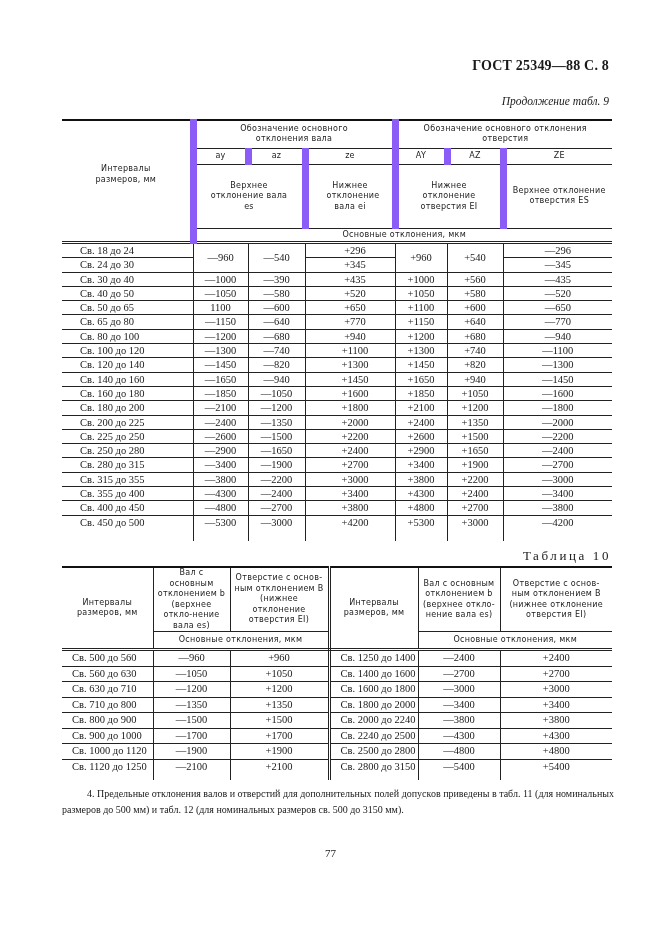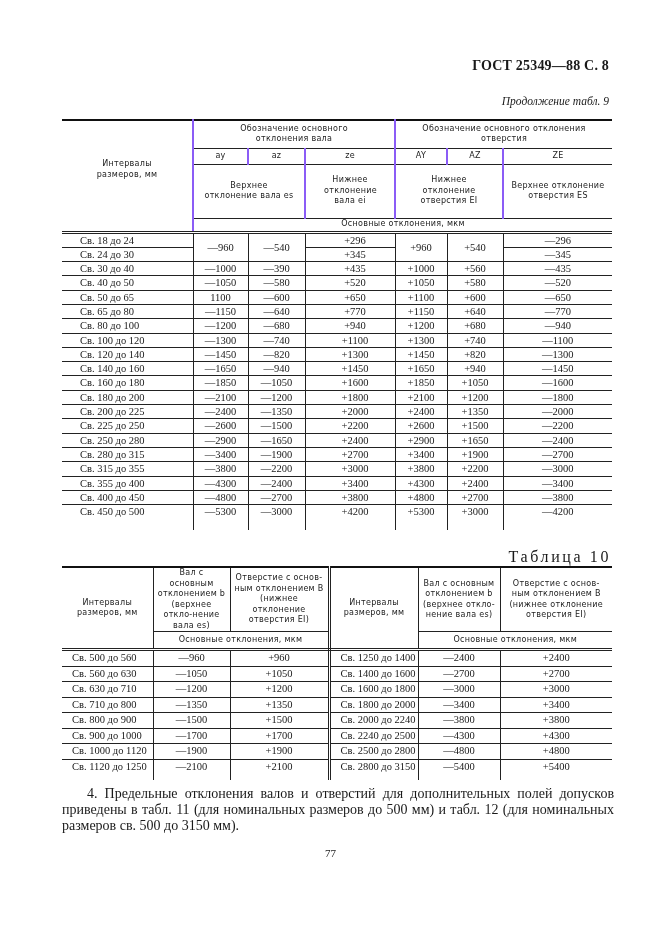--- a/index.html
+++ b/index.html
@@ -1,28 +1,28 @@
 <!DOCTYPE html>
 <html><head>
 <meta charset="utf-8">
 <style>
   html, body { margin: 0; padding: 0; background: #ffffff; }
   body { width: 661px; height: 936px; position: relative; overflow: hidden;
          font-family: "Liberation Serif", "DejaVu Serif", serif; color: #1a1a1a; }
   .hdr-gost { position: absolute; top: 58px; right: 52px; font-weight: bold; font-size: 14px; letter-spacing: 0.2px; }
   .hdr-cont { position: absolute; top: 95px; right: 52px; font-style: italic; font-size: 11.5px; }
-  .tbl10-title { position: absolute; top: 548px; right: 50px; font-size: 16px; letter-spacing: 2.6px; }
+  .tbl10-title { position: absolute; top: 548px; right: 50px; font-size: 13px; letter-spacing: 2.6px; }
 
   table { position: absolute; border-collapse: collapse; table-layout: fixed; }
   td, th { padding: 0; font-weight: normal; text-align: center; vertical-align: middle; }
 
   
   #t9 { left: 62px; top: 119px; width: 550px; border-top: 2px solid #111; }
   #t9 th { font-family: "DejaVu Sans", "Liberation Sans", sans-serif; font-size: 8px; line-height: 10.5px; letter-spacing: 0.3px; color: #222; }
-  #t9 th.b { border-left: 2px solid #8b5cf6; }
+  #t9 th.b { border-left: 7px solid #8b5cf6; }
   #t9 th.bb { border-bottom: 1px solid #222; }
   #t9 tr.last-h th { border-bottom: 3px double #222; }
   #t9 td { font-size: 10.5px; height: 13.3px; line-height: 13.3px; border-bottom: 1px solid #222; }
   #t9 td.c { border-left: 1px solid #222; }
   #t9 td.iv { text-align: left; padding-left: 18px; }
   #t9 td.ze { padding-right: 6px; padding-left: 16px; }
   #t9 tr.lastrow td { border-bottom: none; }
   #t9 tr.tail td { height: 12px; border-bottom: none; }
 
   
@@ -32,21 +32,21 @@
   #t10 th.dbl { border-left: 3px double #222; }
   #t10 th.bb { border-bottom: 1px solid #222; }
   #t10 tr.last-h th, #t10 th.span2 { border-bottom: 3px double #222; }
   #t10 td { font-size: 10.5px; height: 14.5px; line-height: 14.5px; border-bottom: 1px solid #222; }
   #t10 td.c { border-left: 1px solid #222; }
   #t10 td.dbl { border-left: 3px double #222; }
   #t10 td.iv { text-align: left; padding-left: 10px; }
   #t10 tr.lastrow td { border-bottom: none; }
   #t10 tr.tail td { height: 6px; border-bottom: none; }
 
-  .para { position: absolute; left: 62px; top: 786px; width: 552px; font-size: 14px; line-height: 16px; text-align: justify; }
+  .para { position: absolute; left: 62px; top: 786px; width: 552px; font-size: 10px; line-height: 16px; text-align: justify; }
   .para .indent { display: inline-block; width: 25px; }
   .pagenum { position: absolute; top: 847px; left: 0; width: 661px; text-align: center; font-size: 11px; }
 </style>
 </head>
 <body>
 
 <div class="hdr-gost">ГОСТ 25349—88 С. 8</div>
 <div class="hdr-cont">Продолжение табл. 9</div>
 
 <table id="t9">

